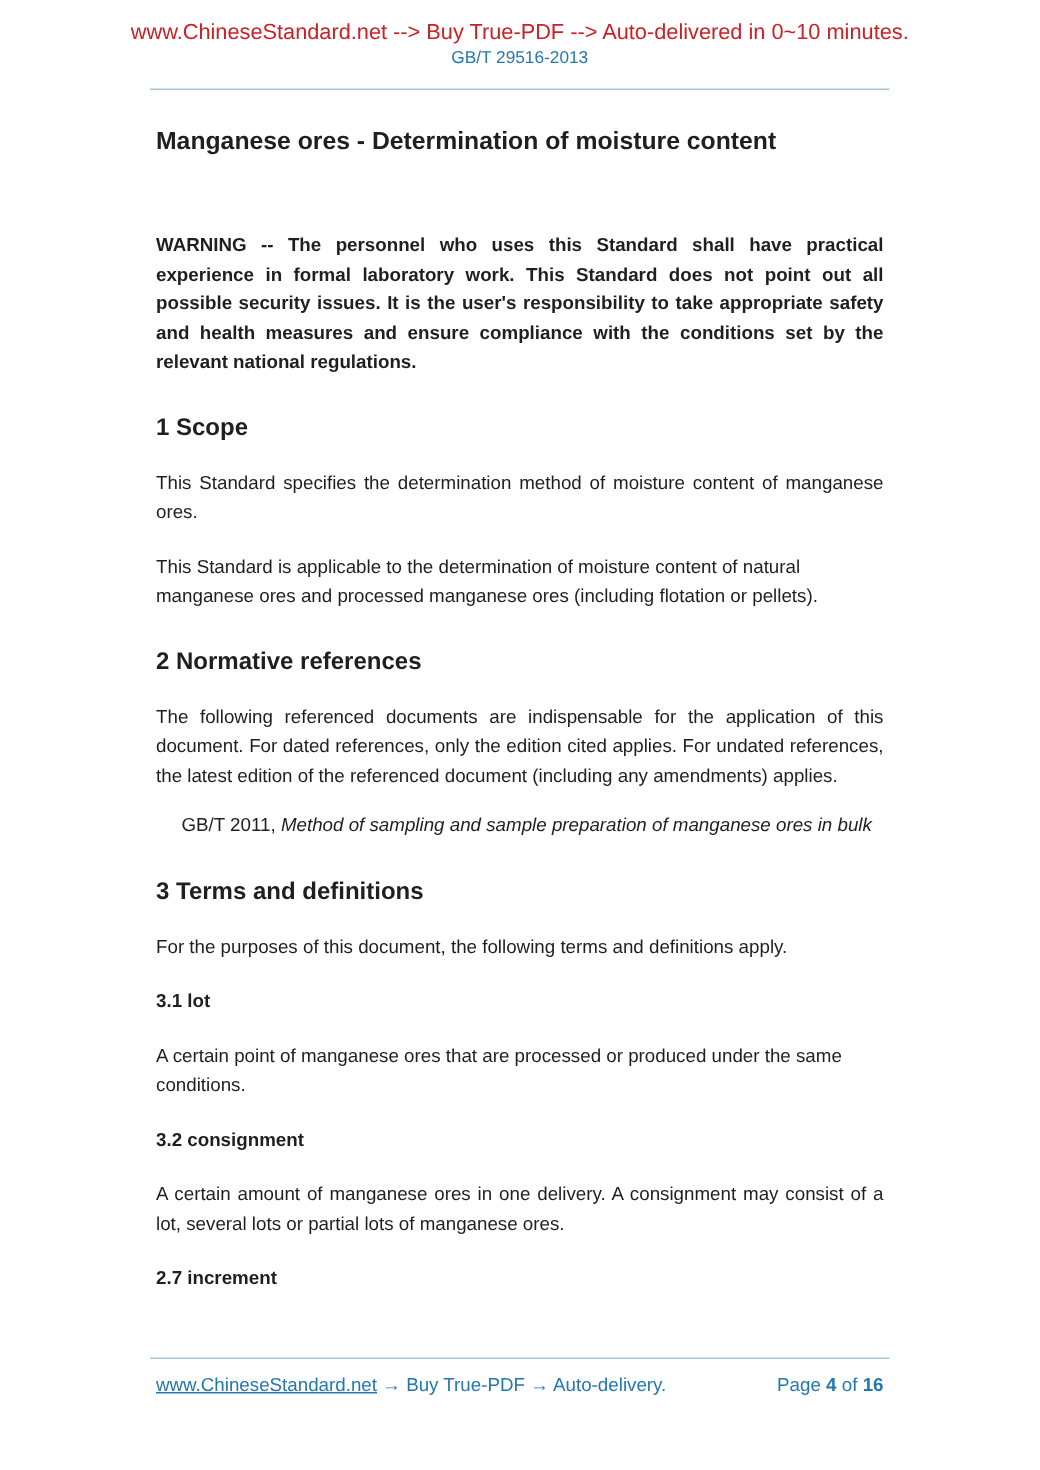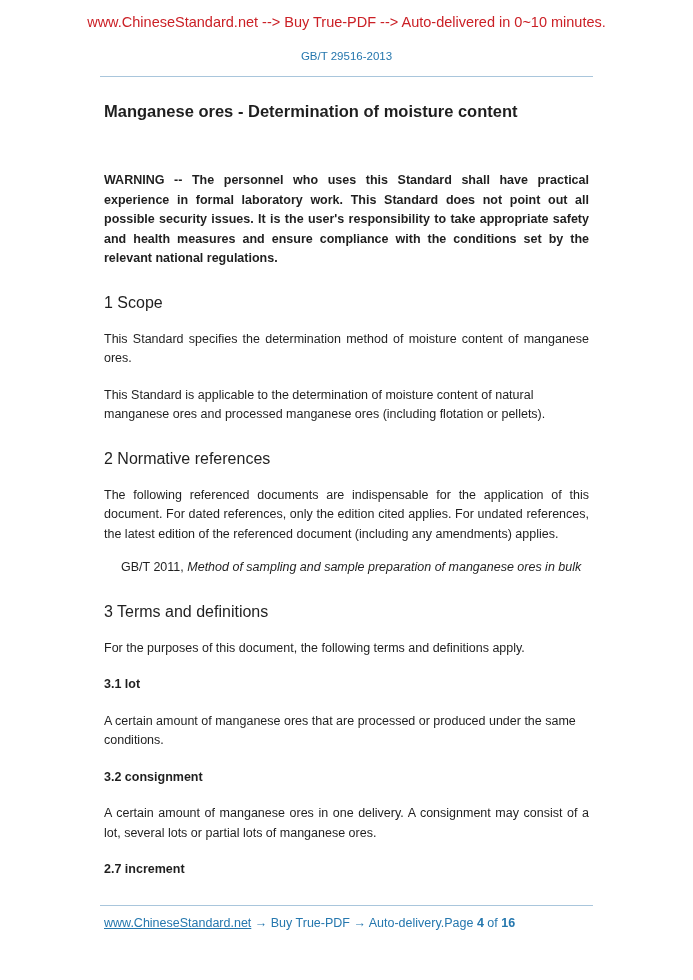--- a/index.html
+++ b/index.html
@@ -26,21 +26,21 @@
   .promo {
     color: var(--accent_red);
     font-size: 14.5px;
     line-height: 18px;
     cursor: pointer;
   }
   .code {
     color: var(--accent_blue);
     font-size: 11.5px;
     line-height: 14px;
-    margin-top: 18px;
+    margin-top: 1px;
   }
   .rule {
     border-top: 1px solid var(--rule_blue);
     height: 0;
   }
   .rule-top { margin: 13px 100px 0 100px; }
 
   
   .content { margin: 0 104px; }
   h1.title {
@@ -55,21 +55,21 @@
     line-height: 19.5px;
     margin: 17px 0 0 0;
   }
   .warning {
     font-weight: bold;
     text-align: justify;
     margin-top: 50px;
   }
   h2.sec {
     font-size: 16px;
-    font-weight: normal;
+    font-weight: bold;
     margin: 24px 0 18px 0;
     line-height: 19px;
   }
   .just { text-align: justify; }
   .ref {
     margin: 14px 0 0 17px;
     max-width: 462px;
   }
   .it { font-style: italic; }
   .sub {
@@ -83,20 +83,21 @@
     left: 100px;
     right: 100px;
     top: 905px;
   }
   .footer {
     position: absolute;
     left: 104px;
     right: 104px;
     top: 914px;
     display: flex;
+    justify-content: space-between;
     align-items: baseline;
     color: var(--accent_blue);
     font-size: 12.5px;
     line-height: 18px;
   }
   .f-link {
     color: var(--accent_blue);
     text-decoration: underline;
     cursor: pointer;
   }
@@ -127,21 +128,21 @@
     <p class="just">The following referenced documents are indispensable for the application of this document. For dated references, only the edition cited applies. For undated references, the latest edition of the referenced document (including any amendments) applies.</p>
     <p class="ref">
       <span>GB/T 2011,</span>
       <span class="it">Method of sampling and sample preparation of manganese ores in bulk</span>
     </p>
 
     <h2 class="sec">3 Terms and definitions</h2>
     <p>For the purposes of this document, the following terms and definitions apply.</p>
 
     <p class="sub">3.1 lot</p>
-    <p>A certain amount of manganese ores that are processed or produced under the same conditions.</p>
+    <p>A certain point of manganese ores that are processed or produced under the same conditions.</p>
 
     <p class="sub">3.2 consignment</p>
     <p class="just">A certain amount of manganese ores in one delivery. A consignment may consist of a lot, several lots or partial lots of manganese ores.</p>
 
     <p class="sub">2.7 increment</p>
 
   </div>
 
   <div class="rule rule-bottom"></div>
 

